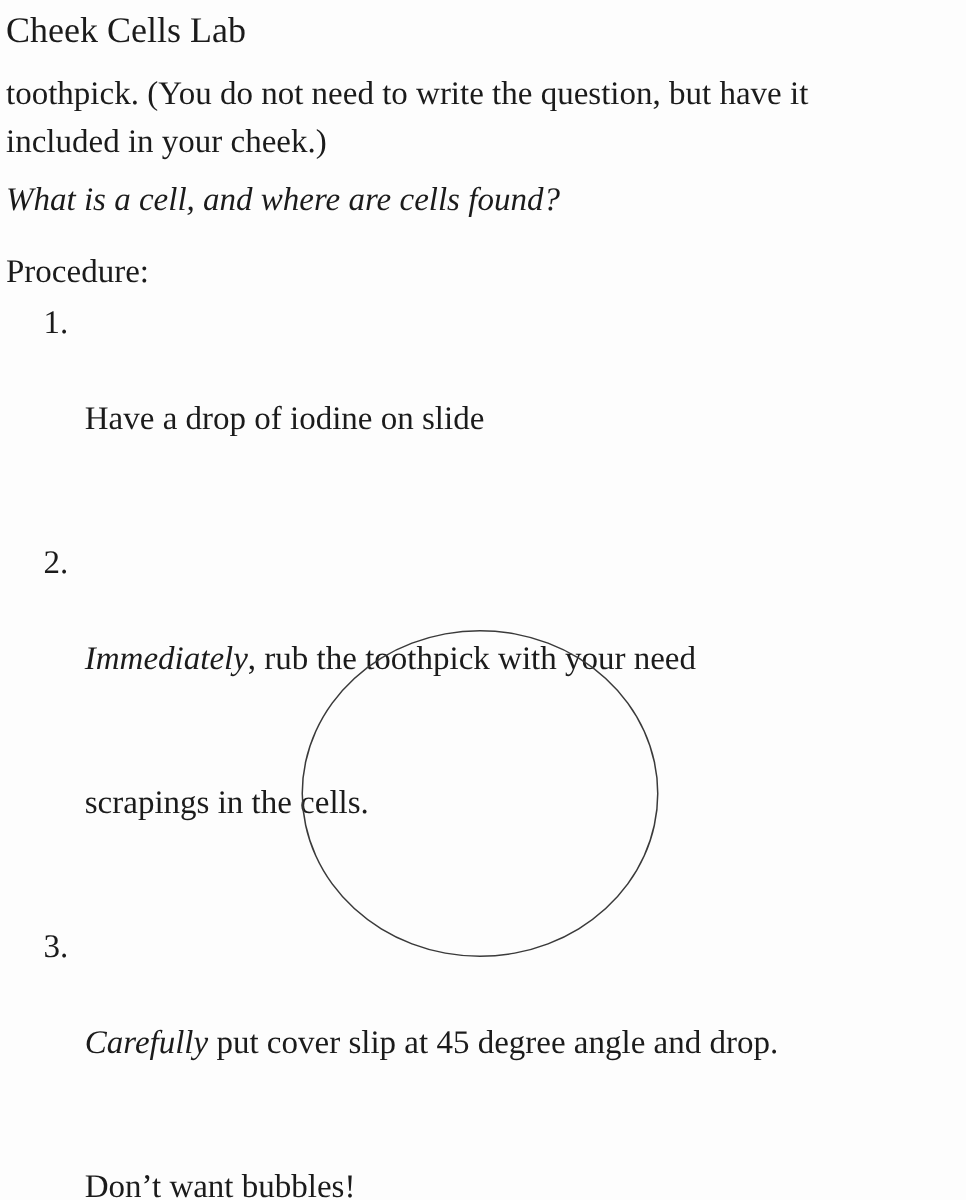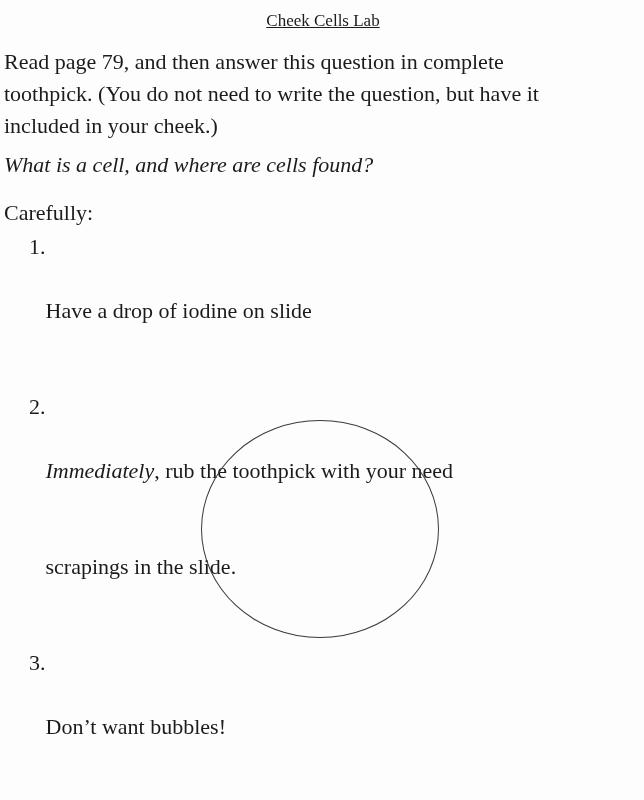--- a/index.html
+++ b/index.html
@@ -12,84 +12,83 @@
     color: #1b1b1b;
     font-family: "Liberation Serif", serif;
     font-size: 22px;
   }
   .page { padding-left: 4px; padding-right: 2px; }
   .line { display: block; white-space: pre; }
   .italic { font-style: italic; text-align: center; }
 
   .title {
     margin: 4px 0 0;
-    font-size: 17px;
+    font-size: 24px;
     font-weight: normal;
     line-height: 34px;
-    text-align: center;
+    text-align: left;
     white-space: pre;
-    text-decoration: underline;
   }
   .intro { margin: 8px 0 0; line-height: 32px; }
   .q1 { margin: 7px 0 16px; line-height: 32px; font-style: italic; white-space: pre; }
   .proc-heading { margin: 6px 0 0; line-height: 32px; white-space: pre; }
   .steps {
     margin: 2px 0 0;
     padding: 0 0 0 25px;
     list-style: none;
     line-height: 32px;
   }
   .step { display: flex; align-items: flex-start; }
   .step-num { white-space: pre; }
-  .step-text { white-space: pre; }
+  .step-text { white-space: pre; margin-left: 11px; }
   .sketch-circle {
     position: absolute;
     left: 201px;
     top: 420px;
     width: 236px;
     height: 216px;
     border: 1.3px solid #3a3a3a;
     border-radius: 50%;
     background: transparent;
   }
 </style>
 </head>
 <body>
 
 <div class="page">
 
   <h1 class="title">Cheek Cells Lab</h1>
 
   <p class="intro">
-    <span class="line">Read page 79, and then answer this question in complete</span>
     <span class="line">toothpick. (You do not need to write the question, but have it</span>
     <span class="line">included in your cheek.)</span>
   </p>
 
   <p class="q1">What is a cell, and where are cells found?</p>
 
   <div>
-    <p class="proc-heading">Carefully:</p>
+    <p class="proc-heading">Procedure:</p>
     <ol class="steps">
       <li class="step">
         <span class="step-num">1.</span>
         <span class="step-text">
           <span class="line">Have a drop of iodine on slide</span>
         </span>
       </li>
       <li class="step">
         <span class="step-num">2.</span>
         <span class="step-text">
           <span class="line"><i class="italic">Immediately</i><span>, rub the toothpick with your need</span></span>
-          <span class="line">scrapings in the slide.</span>
+          <span class="line">scrapings in the cells.</span>
         </span>
       </li>
       <li class="step">
         <span class="step-num">3.</span>
         <span class="step-text">
+          <span class="line"><i class="italic">Carefully</i><span> put cover slip at 45 degree angle and drop.</span></span>
           <span class="line">Don’t want bubbles!</span>
         </span>
       </li>
     </ol>
   </div>
 
 </div>
 
 <div class="sketch-circle"></div>
 

